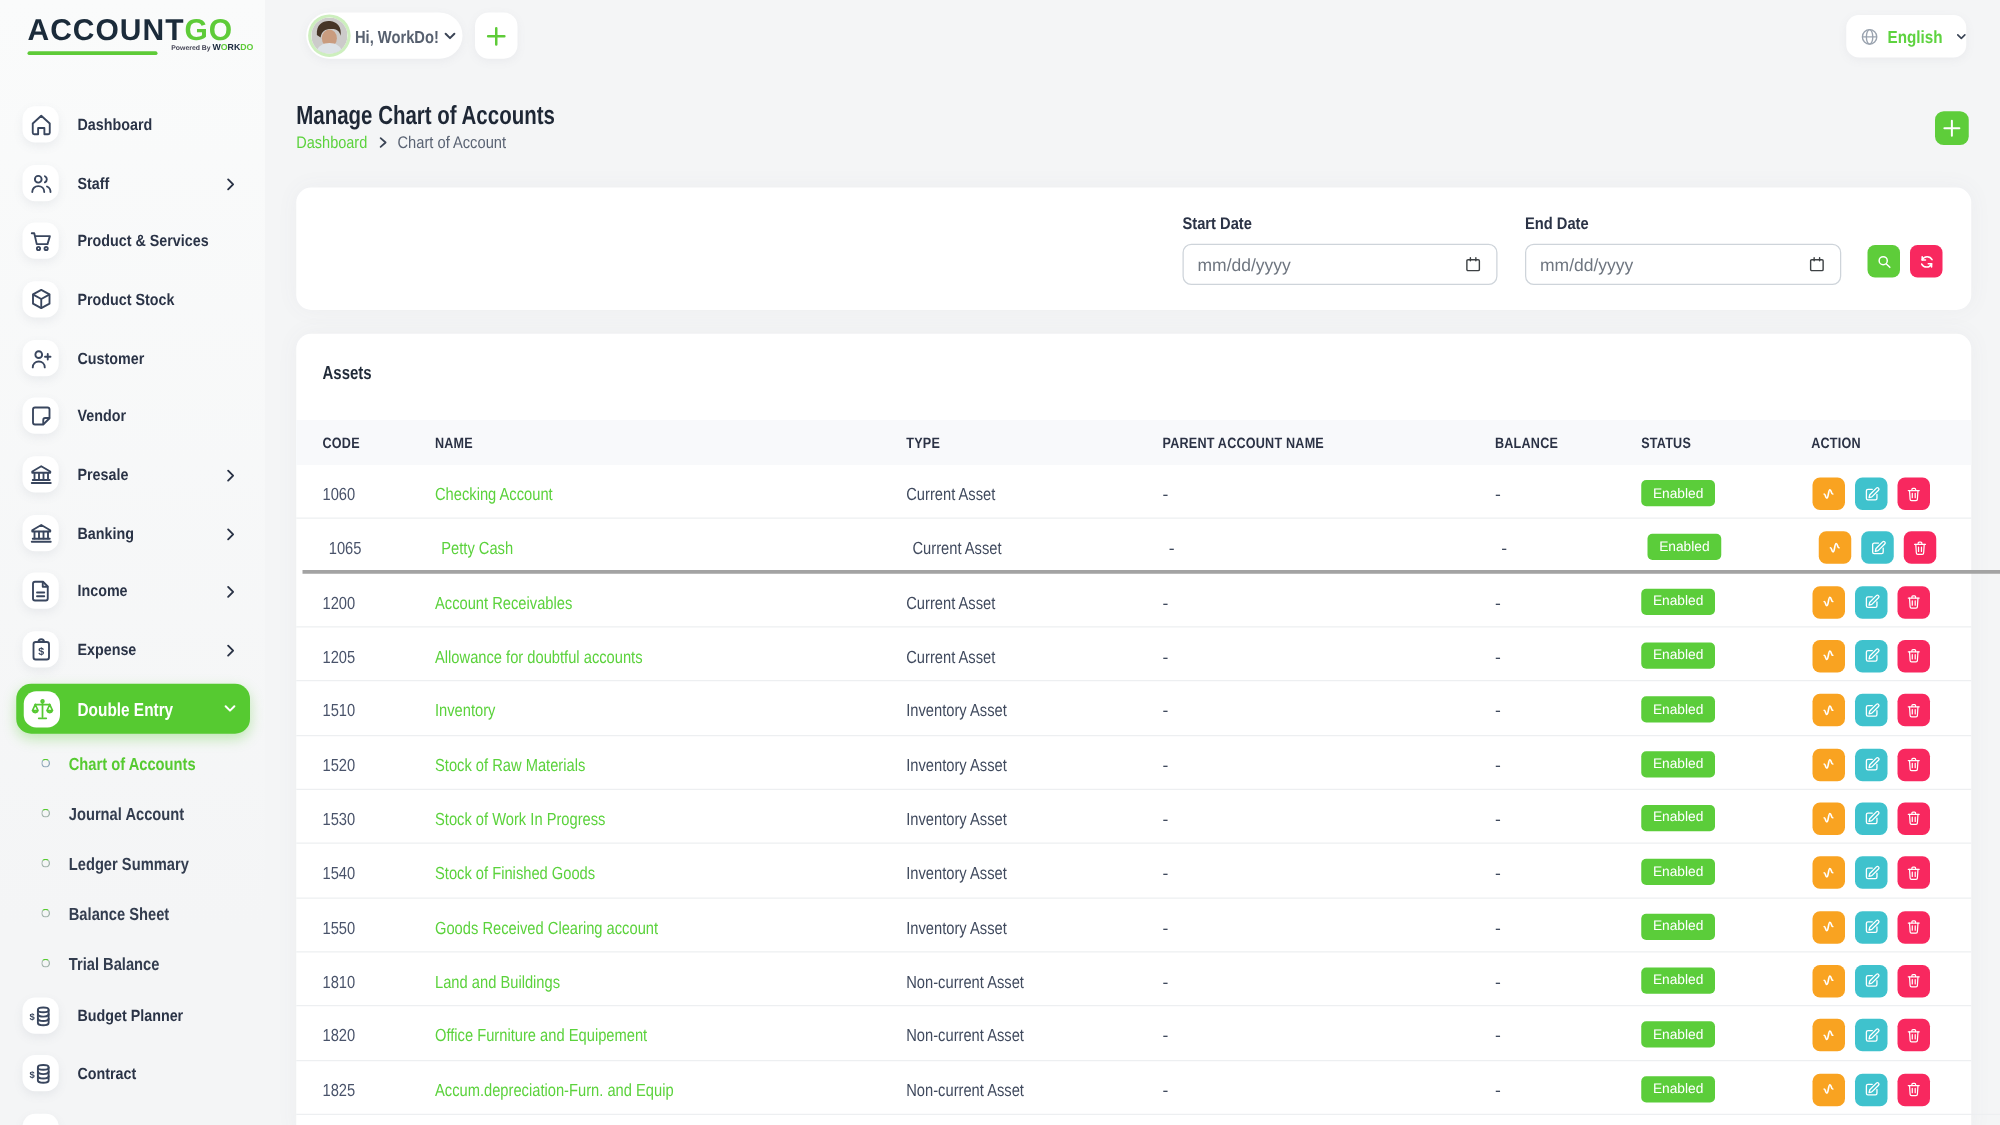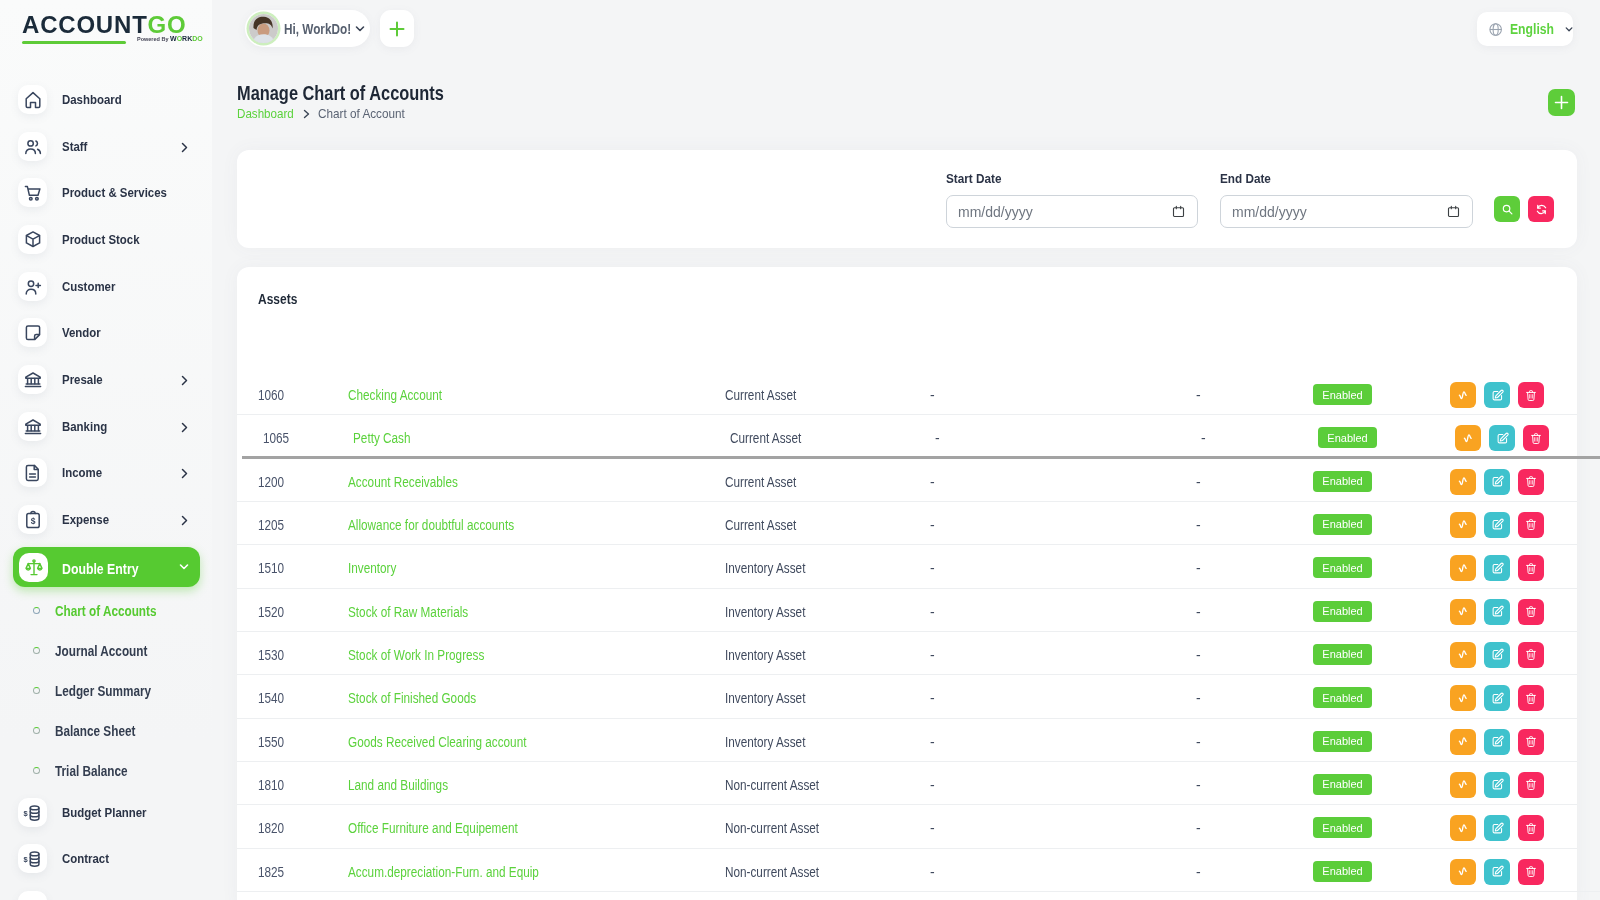--- a/index.html
+++ b/index.html
@@ -245,20 +245,29 @@
         <path d="M18.6 9.2 A7 7 0 0 0 6 9.5"></path>
         <path d="M5.4 14.8 A7 7 0 0 0 18 14.5"></path>
         <path d="M6 5.5 V9.7 H10.2"></path>
         <path d="M18 18.5 V14.3 H13.8"></path>
       </svg>
   </div>
 </div>
 
 <div class="card" id="tablecard" style="left:237px;top:267px;width:1340px;height:640px;border-bottom-left-radius:0;border-bottom-right-radius:0;">
   <div class="abs" style="left:21px;top:23px;font-size:15px;font-weight:700;color:#1f2937;transform:scaleX(.80);transform-origin:0 50%;">Assets</div>
+  <div class="abs" id="thead" style="left:0;top:69px;width:1340px;height:36px;background:#f8f9fb;">
+      <div class="abs sx" style="left:21px;top:11px;font-size:12px;font-weight:700;color:#2b3245;letter-spacing:.2px;">CODE</div>
+      <div class="abs sx" style="left:111px;top:11px;font-size:12px;font-weight:700;color:#2b3245;letter-spacing:.2px;">NAME</div>
+      <div class="abs sx" style="left:488px;top:11px;font-size:12px;font-weight:700;color:#2b3245;letter-spacing:.2px;">TYPE</div>
+      <div class="abs sx" style="left:693px;top:11px;font-size:12px;font-weight:700;color:#2b3245;letter-spacing:.2px;">PARENT ACCOUNT NAME</div>
+      <div class="abs sx" style="left:959px;top:11px;font-size:12px;font-weight:700;color:#2b3245;letter-spacing:.2px;">BALANCE</div>
+      <div class="abs sx" style="left:1076px;top:11px;font-size:12px;font-weight:700;color:#2b3245;letter-spacing:.2px;">STATUS</div>
+      <div class="abs sx" style="left:1212px;top:11px;font-size:12px;font-weight:700;color:#2b3245;letter-spacing:.2px;">ACTION</div>
+    </div>
   <div class="abs" id="tbody" style="left:0;top:105px;width:1340px;">
       <div class="abs" style="left:0;top:0px;width:1340px;height:43.33px;border-bottom:1px solid #edeff1;">
         <div class="abs sx" style="left:21px;top:15px;font-size:14px;color:#49536a;">1060</div>
         <div class="abs sx" style="left:111px;top:15px;font-size:14px;color:#5bd23c;">Checking Account</div>
         <div class="abs sx" style="left:488px;top:15px;font-size:14px;color:#404a5e;">Current Asset</div>
         <div class="abs" style="left:693px;top:15px;font-size:14px;color:#404a5e;">-</div>
         <div class="abs" style="left:959px;top:15px;font-size:14px;color:#404a5e;">-</div>
         <div class="abs" style="left:1076px;top:12px;width:59px;height:21px;border-radius:4px;background:#5bcd3a;color:#fff;font-size:11px;display:flex;align-items:center;justify-content:center;">Enabled</div>
         <div class="btn-sq" style="left:1213px;top:10px;background:#f9a321;">
           <svg width="17" height="17" viewBox="0 0 24 24" class="w-stroke" style="stroke-width:1.9;">

